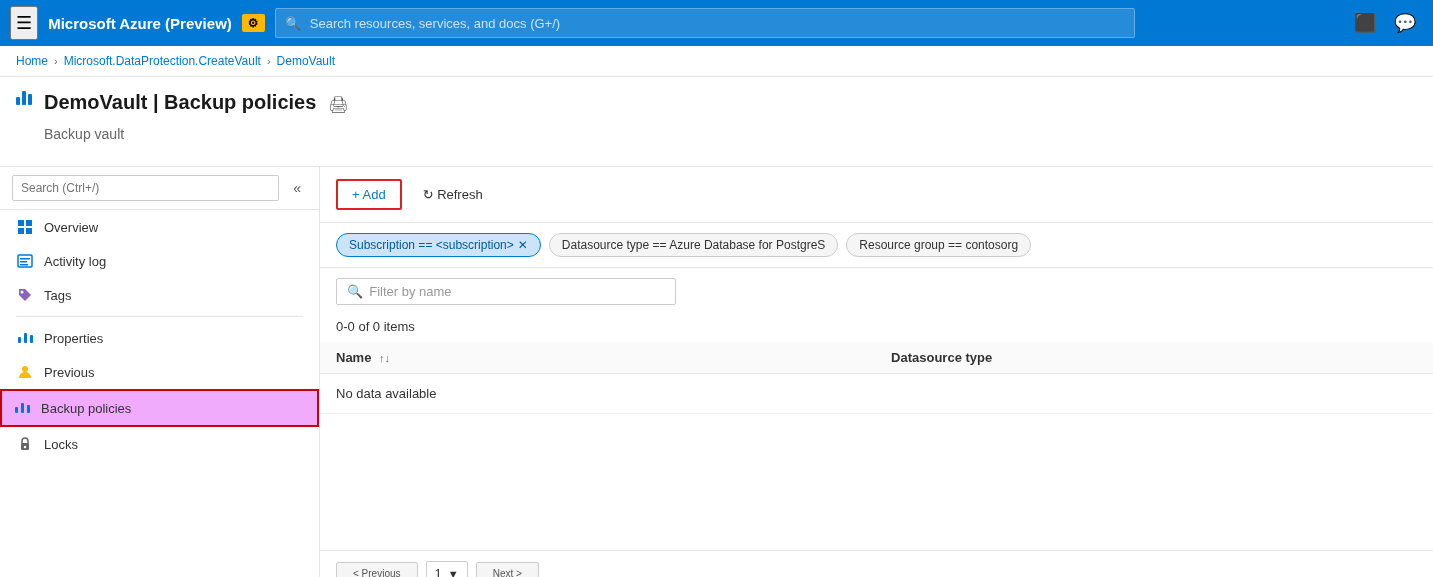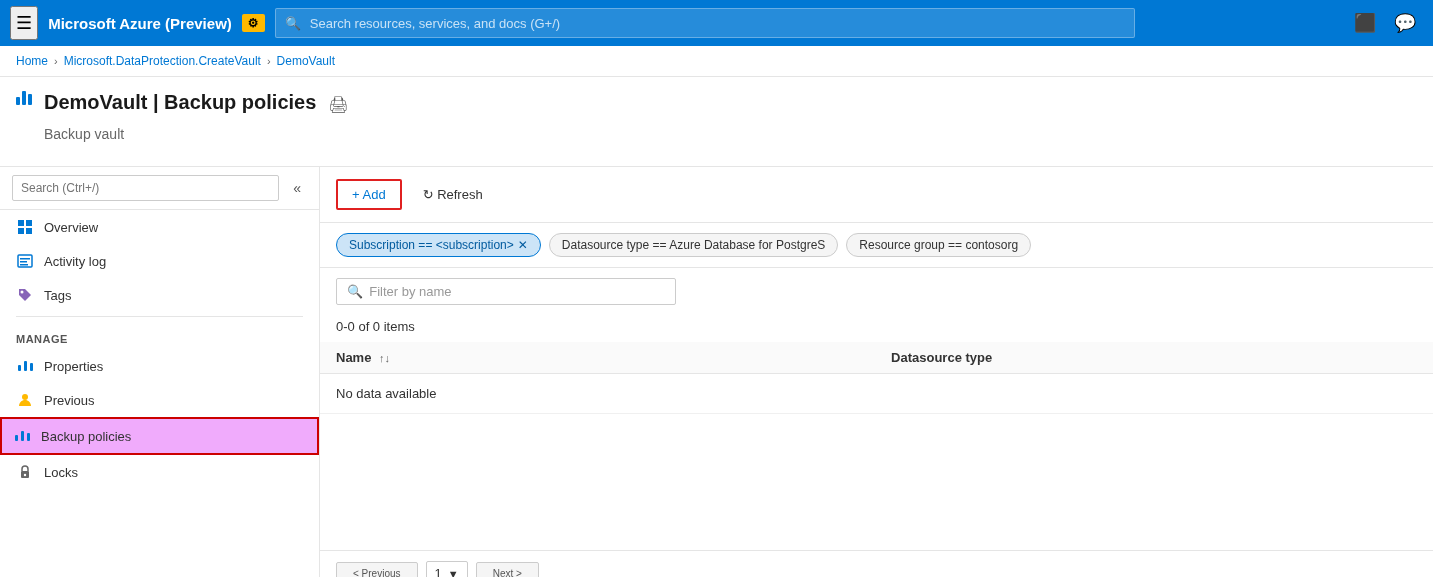--- a/index.html
+++ b/index.html
@@ -443,21 +443,20 @@
         <svg width="16" height="16" viewBox="0 0 16 16">
           <path d="M2 2h6l6 6-6 6-6-6V2z" fill="#8764b8"></path>
           <circle cx="5" cy="5" r="1.5" fill="#fff"></circle>
         </svg>
       </div>
       <span>Tags</span>
     </div>
 
     <div class="sidebar-divider"></div>
 
-    <div class="sidebar-section-header">Manage</div>
 
     <div class="sidebar-item">
       <div class="item-icon icon-blue">
         <div class="bar-icon">
           <span style="height:6px;width:3px;background:#0078d4;display:inline-block;margin-right:1px;border-radius:1px;"></span>
           <span style="height:10px;width:3px;background:#0078d4;display:inline-block;margin-right:1px;border-radius:1px;"></span>
           <span style="height:8px;width:3px;background:#0078d4;display:inline-block;border-radius:1px;"></span>
         </div>
       </div>
       <span>Properties</span>

